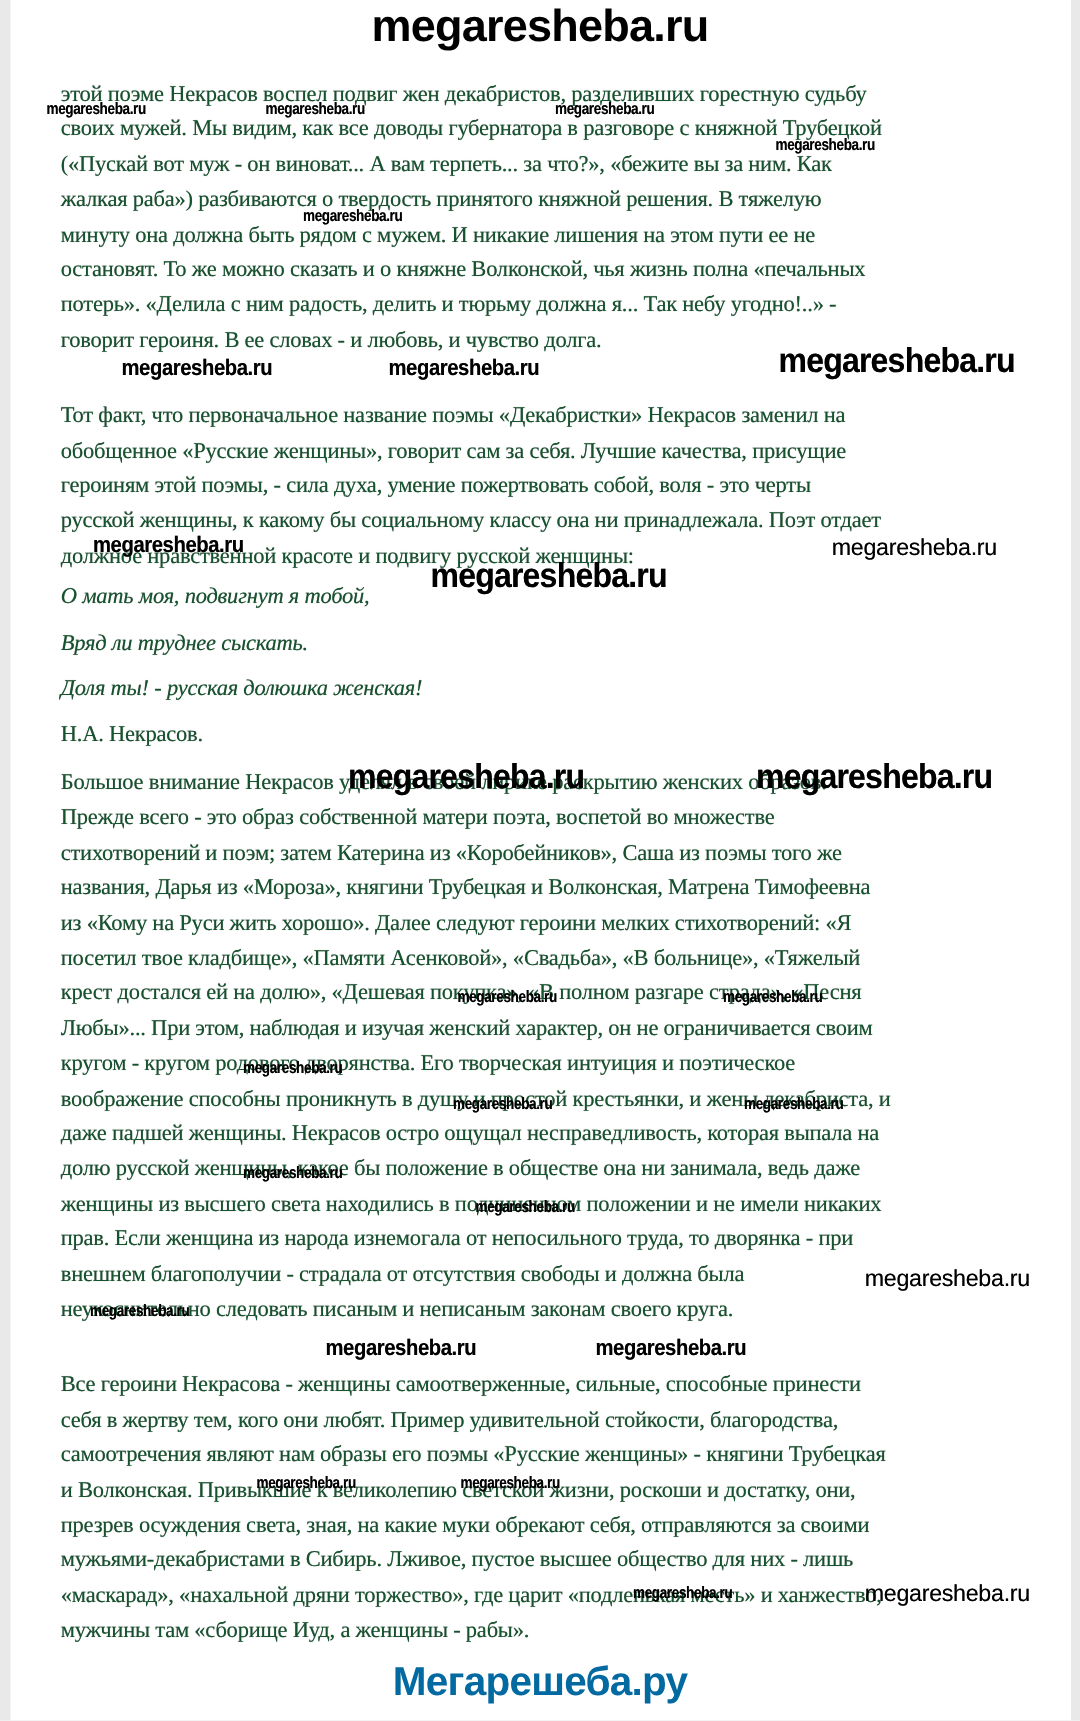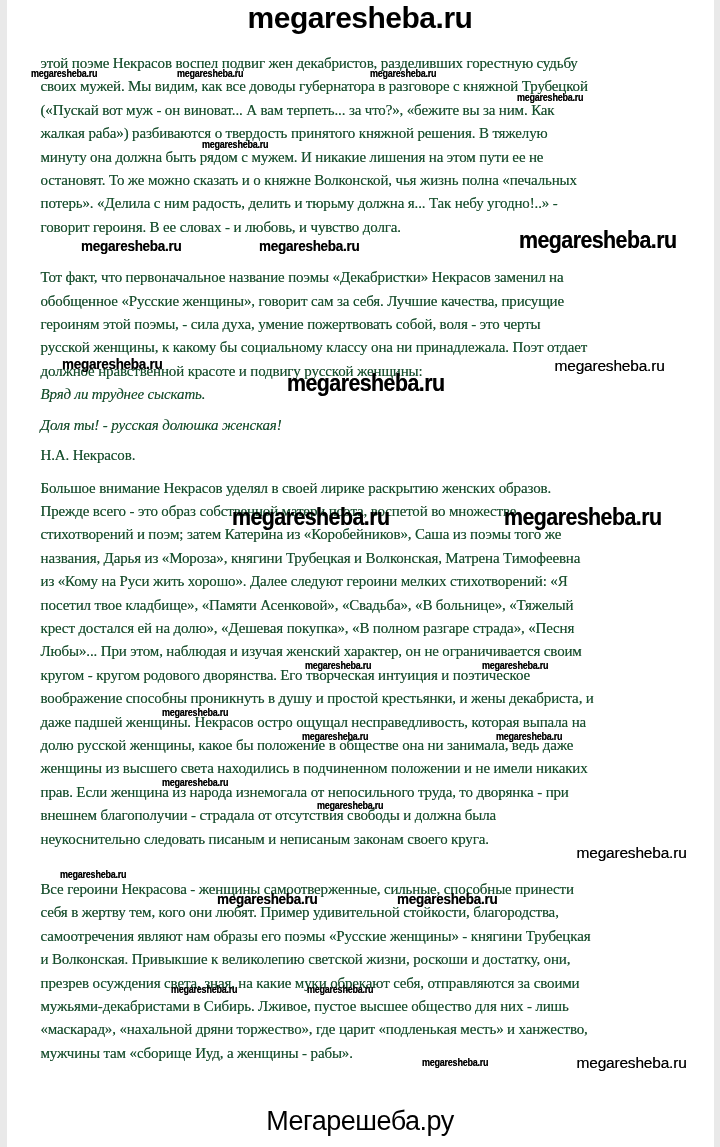--- a/index.html
+++ b/index.html
@@ -52,25 +52,25 @@
     line-height: 23.4px;
     margin: 2.4px 0 9px 0;
   }
   .p3 { margin-top: 4px; }
   .p4 { margin-top: 0; }
   .site-footer {
     position: absolute;
     top: 1106px; left: 0; right: 0;
     text-align: center;
     font-family: "Liberation Sans", "DejaVu Sans", sans-serif;
-    font-weight: 400;
+    font-weight: 700;
     font-size: 27px;
     line-height: 30px;
     letter-spacing: -0.5px;
-    color: #000000;
+    color: #0369a1;
   }
   .wm {
     position: absolute;
     font-family: "Liberation Sans", "DejaVu Sans", sans-serif;
     color: #000;
     white-space: nowrap;
     z-index: 3;
     transform-origin: left top;
     text-shadow: 0 0 0.4px rgba(0,0,0,0.6);
   }
@@ -96,20 +96,21 @@
 остановят. То же можно сказать и о княжне Волконской, чья жизнь полна «печальных
 потерь». «Делила с ним радость, делить и тюрьму должна я... Так небу угодно!..» -
 говорит героиня. В ее словах - и любовь, и чувство долга.</div>
 
     <div class="para p2">Тот факт, что первоначальное название поэмы «Декабристки» Некрасов заменил на
 обобщенное «Русские женщины», говорит сам за себя. Лучшие качества, присущие
 героиням этой поэмы, - сила духа, умение пожертвовать собой, воля - это черты
 русской женщины, к какому бы социальному классу она ни принадлежала. Поэт отдает
 должное нравственной красоте и подвигу русской женщины:</div>
 
+    <div class="verse verse-first">О мать моя, подвигнут я тобой,</div>
     <div class="verse">Вряд ли труднее сыскать.</div>
     <div class="verse">Доля ты! - русская долюшка женская!</div>
 
     <div class="attribution">Н.А. Некрасов.</div>
 
     <div class="para p3">Большое внимание Некрасов уделял в своей лирике раскрытию женских образов.
 Прежде всего - это образ собственной матери поэта, воспетой во множестве
 стихотворений и поэм; затем Катерина из «Коробейников», Саша из поэмы того же
 названия, Дарья из «Мороза», княгини Трубецкая и Волконская, Матрена Тимофеевна
 из «Кому на Руси жить хорошо». Далее следуют героини мелких стихотворений: «Я

